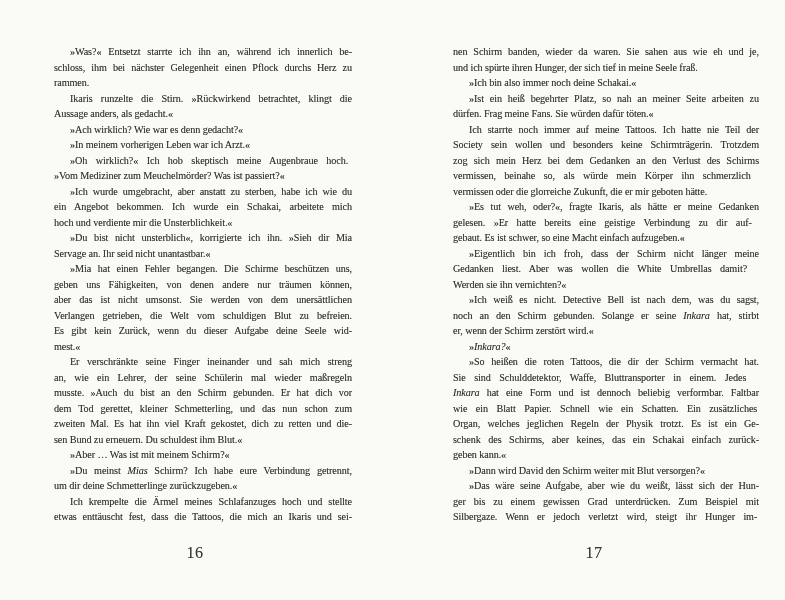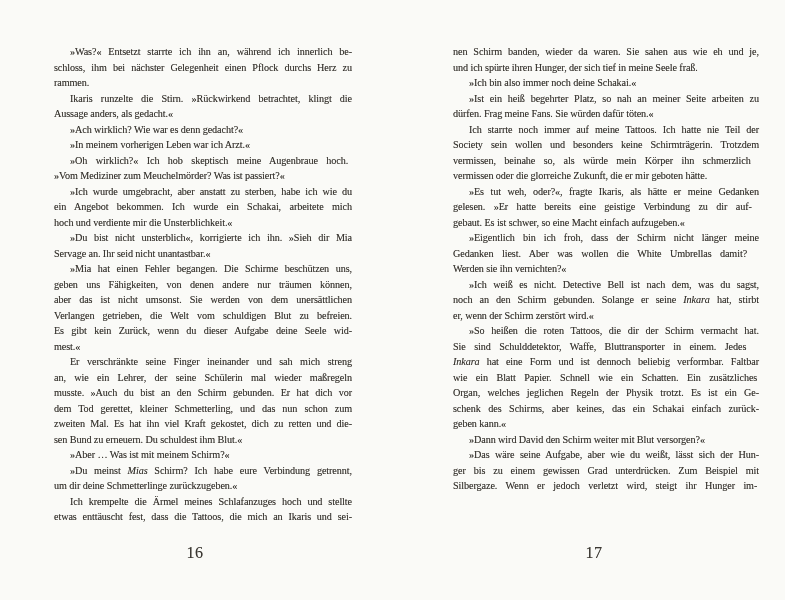--- a/index.html
+++ b/index.html
@@ -93,31 +93,33 @@
 
   <section>
     <div class="text-block right">
         <div class="line"><span style="word-spacing: 3.47px;">nen Schirm banden, wieder da waren. Sie sahen aus wie eh und je,</span></div>
         <div class="line end"><span>und ich spürte ihren Hunger, der sich tief in meine Seele fraß.</span></div>
         <div class="line indent end"><span>»Ich bin also immer noch deine Schakai.«</span></div>
         <div class="line indent"><span style="word-spacing: 3.4px;">»Ist ein heiß begehrter Platz, so nah an meiner Seite arbeiten zu</span></div>
         <div class="line end"><span>dürfen. Frag meine Fans. Sie würden dafür töten.«</span></div>
         <div class="line indent"><span style="word-spacing: 3.6px;">Ich starrte noch immer auf meine Tattoos. Ich hatte nie Teil der</span></div>
         <div class="line"><span style="word-spacing: 5.58px;">Society sein wollen und besonders keine Schirmträgerin. Trotzdem</span></div>
+        <div class="line"><span style="word-spacing: 3.79px;">zog sich mein Herz bei dem Gedanken an den Verlust des Schirms</span></div>
         <div class="line"><span style="word-spacing: 6px;">vermissen, beinahe so, als würde mein Körper ihn schmerzlich</span></div>
         <div class="line end"><span>vermissen oder die glorreiche Zukunft, die er mir geboten hätte.</span></div>
         <div class="line indent"><span style="word-spacing: 4.03px;">»Es tut weh, oder?«, fragte Ikaris, als hätte er meine Gedanken</span></div>
         <div class="line"><span style="word-spacing: 6px;">gelesen. »Er hatte bereits eine geistige Verbindung zu dir auf-</span></div>
         <div class="line end"><span>gebaut. Es ist schwer, so eine Macht einfach aufzugeben.«</span></div>
         <div class="line indent"><span style="word-spacing: 5.6px;">»Eigentlich bin ich froh, dass der Schirm nicht länger meine</span></div>
         <div class="line"><span style="word-spacing: 6px;">Gedanken liest. Aber was wollen die White Umbrellas damit?</span></div>
         <div class="line end"><span>Werden sie ihn vernichten?«</span></div>
         <div class="line indent"><span style="word-spacing: 4.09px;">»Ich weiß es nicht. Detective Bell ist nach dem, was du sagst,</span></div>
         <div class="line"><span style="word-spacing: 4.64px;">noch an den Schirm gebunden. Solange er seine <i>Inkara</i> hat, stirbt</span></div>
         <div class="line end"><span>er, wenn der Schirm zerstört wird.«</span></div>
+        <div class="line indent end"><span>»<i>Inkara?</i>«</span></div>
         <div class="line indent"><span style="word-spacing: 4.3px;">»So heißen die roten Tattoos, die dir der Schirm vermacht hat.</span></div>
         <div class="line"><span style="word-spacing: 6px;">Sie sind Schulddetektor, Waffe, Bluttransporter in einem. Jedes</span></div>
         <div class="line"><span style="word-spacing: 4.67px;"><i>Inkara</i> hat eine Form und ist dennoch beliebig verformbar. Faltbar</span></div>
         <div class="line"><span style="word-spacing: 6px;">wie ein Blatt Papier. Schnell wie ein Schatten. Ein zusätzliches</span></div>
         <div class="line"><span style="word-spacing: 4.79px;">Organ, welches jeglichen Regeln der Physik trotzt. Es ist ein Ge-</span></div>
         <div class="line"><span style="word-spacing: 5.13px;">schenk des Schirms, aber keines, das ein Schakai einfach zurück-</span></div>
         <div class="line end"><span>geben kann.«</span></div>
         <div class="line indent end"><span>»Dann wird David den Schirm weiter mit Blut versorgen?«</span></div>
         <div class="line indent"><span style="word-spacing: 3.04px;">»Das wäre seine Aufgabe, aber wie du weißt, lässt sich der Hun-</span></div>
         <div class="line"><span style="word-spacing: 5.51px;">ger bis zu einem gewissen Grad unterdrücken. Zum Beispiel mit</span></div>

